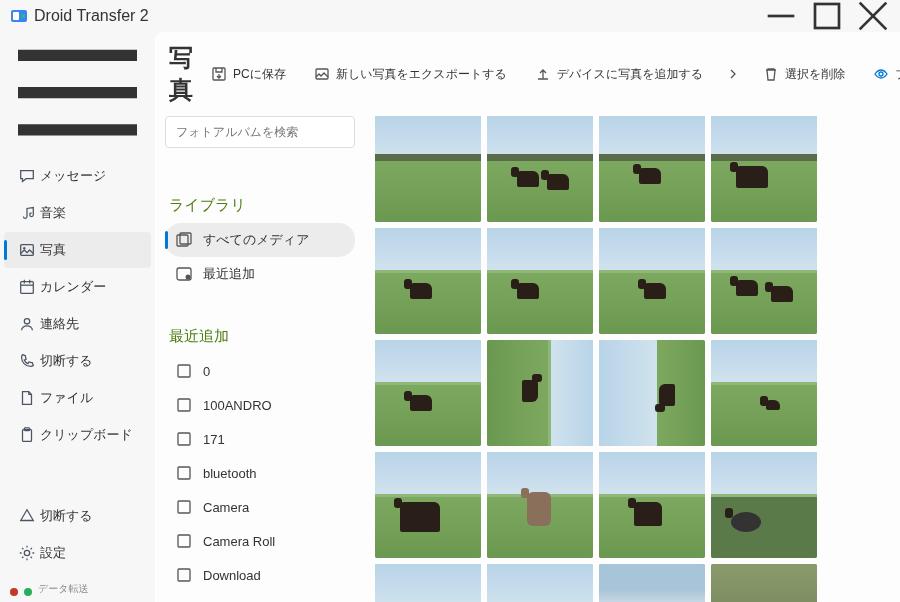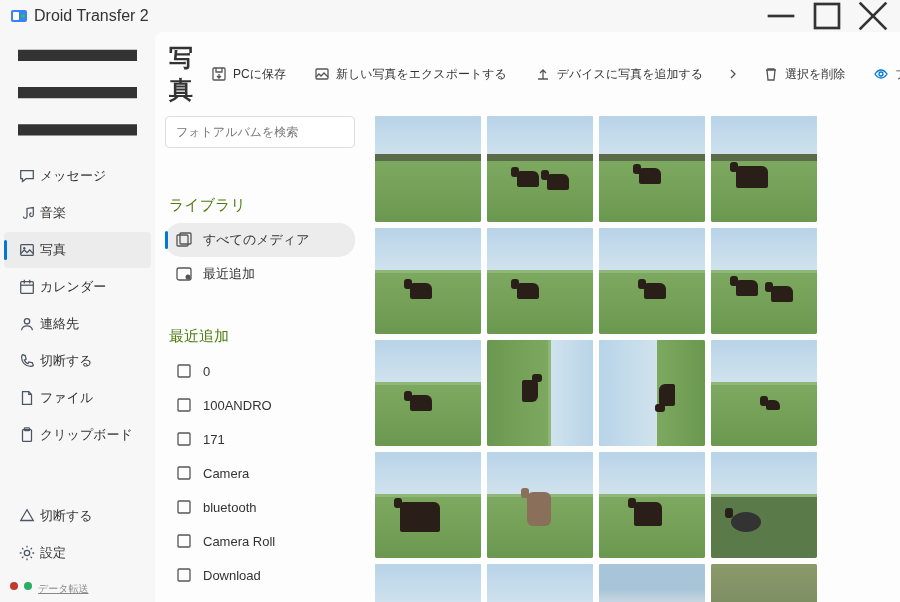--- a/index.html
+++ b/index.html
@@ -15,21 +15,21 @@
     
     .nav-rail { width: 155px; display: flex; flex-direction: column; background: #f7f7f7; }
     .hamburger { padding: 14px 18px; }
     .nav-items { flex: 1; padding-top: 4px; }
     .nav-bottom { padding-bottom: 4px; }
     .nav-item { display: flex; align-items: center; padding: 9px 14px; font-size: 13px; color: #333; gap: 4px; position: relative; border-radius: 4px; margin: 1px 4px; }
     .nav-item.active { background: #ececec; }
     .nav-item.active::before { content: ''; position: absolute; left: 0; top: 8px; bottom: 8px; width: 3px; background: #0078d4; border-radius: 2px; }
     .nav-icon { width: 18px; height: 18px; display: flex; align-items: center; justify-content: center; color: #4b5563; }
     
-    .statusbar { display: flex; align-items: flex-start; padding: 6px 10px; font-size: 10px; color: #888; gap: 6px; text-decoration: underline; }
+    .statusbar { display: flex; align-items: flex-end; padding: 6px 10px; font-size: 10px; color: #888; gap: 6px; }
     .dot { width: 8px; height: 8px; border-radius: 50%; }
     .dot.red { background: #c0392b; }
     .dot.green { background: #27ae60; }
     
     .content { flex: 1; display: flex; flex-direction: column; background: #fdfdfd; border-radius: 8px 0 0 0; overflow: hidden; }
     
     .toolbar { display: flex; align-items: center; padding: 10px 14px; gap: 8px; }
     .page-title { font-size: 24px; font-weight: 600; color: #333; flex: 1; }
     .tool-btn { display: flex; align-items: center; gap: 6px; padding: 6px 10px; font-size: 12px; color: #333; border-radius: 4px; white-space: nowrap; }
     .tool-icon { width: 16px; height: 16px; display: flex; align-items: center; justify-content: center; color: #555; }
@@ -303,29 +303,29 @@
                 </svg>
               </span>
               <span>171</span>
             </div>
             <div class="list-item">
               <span class="list-icon">
                 <svg viewBox="0 0 18 18">
                   <rect x="3" y="3" width="12" height="12" rx="1" fill="none" stroke="currentColor" stroke-width="1.3"></rect>
                 </svg>
               </span>
+              <span>bluetooth</span>
+            </div>
+            <div class="list-item">
+              <span class="list-icon">
+                <svg viewBox="0 0 18 18">
+                  <rect x="3" y="3" width="12" height="12" rx="1" fill="none" stroke="currentColor" stroke-width="1.3"></rect>
+                </svg>
+              </span>
               <span>Camera</span>
-            </div>
-            <div class="list-item">
-              <span class="list-icon">
-                <svg viewBox="0 0 18 18">
-                  <rect x="3" y="3" width="12" height="12" rx="1" fill="none" stroke="currentColor" stroke-width="1.3"></rect>
-                </svg>
-              </span>
-              <span>bluetooth</span>
             </div>
             <div class="list-item">
               <span class="list-icon">
                 <svg viewBox="0 0 18 18">
                   <rect x="3" y="3" width="12" height="12" rx="1" fill="none" stroke="currentColor" stroke-width="1.3"></rect>
                 </svg>
               </span>
               <span>Camera Roll</span>
             </div>
             <div class="list-item">

